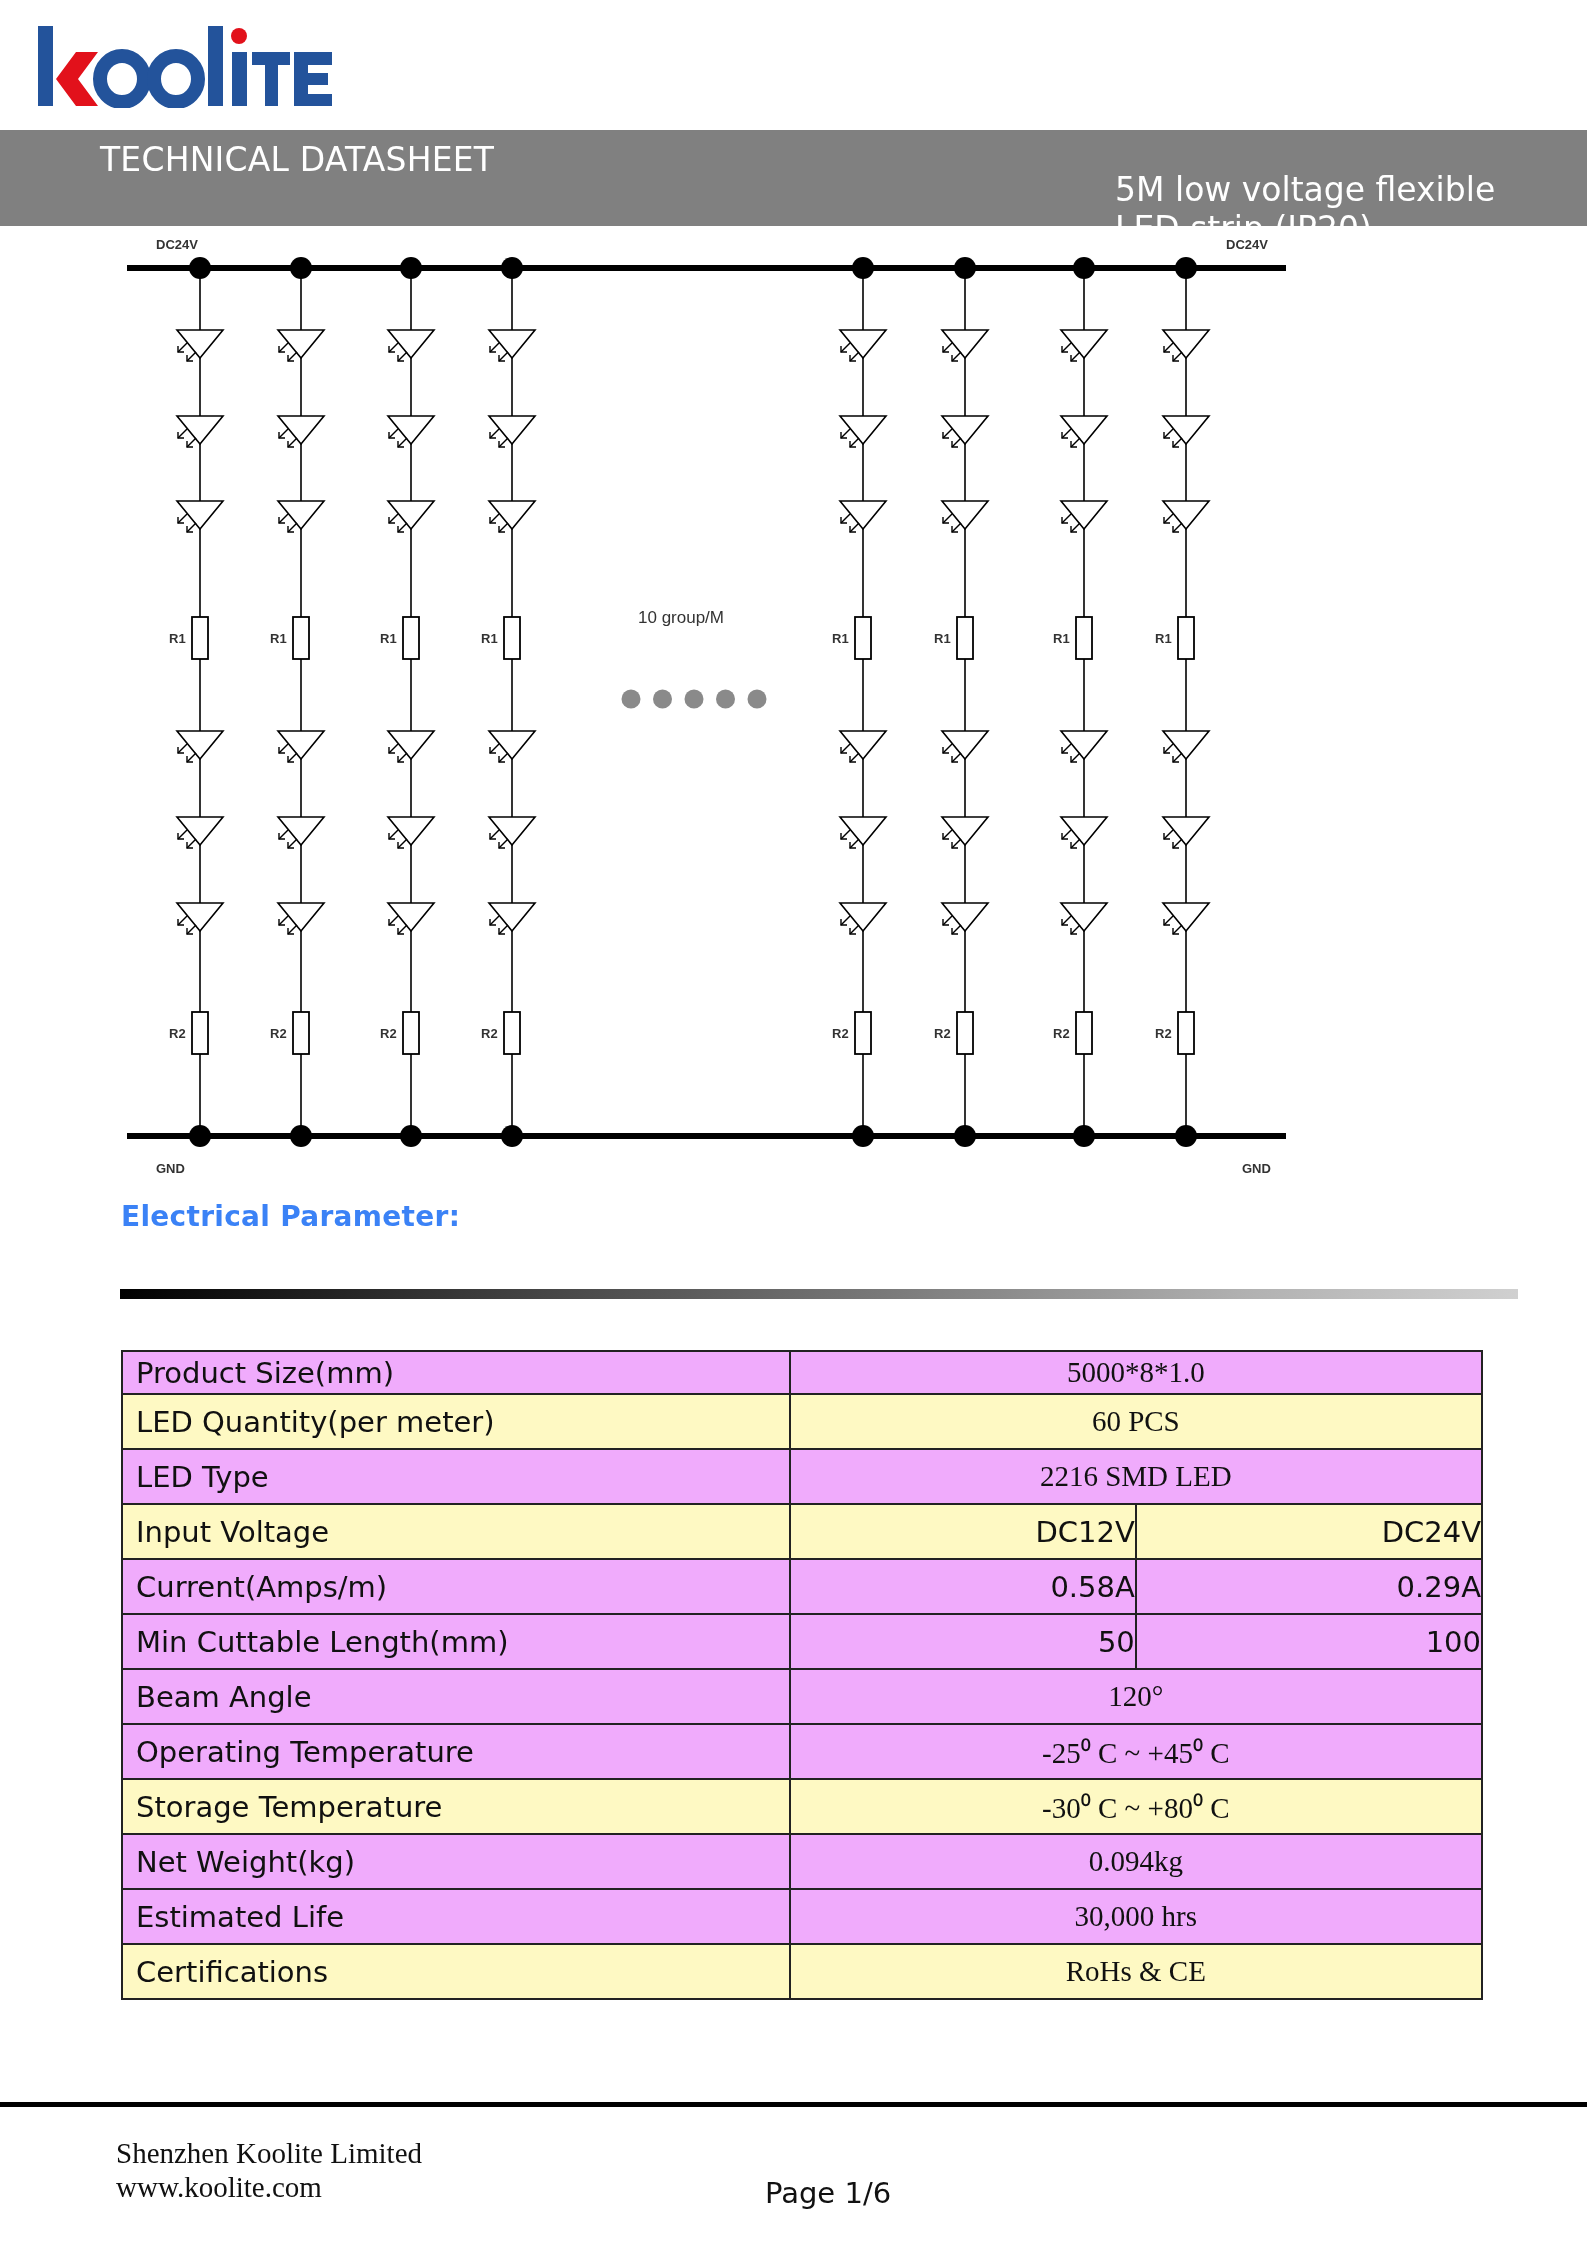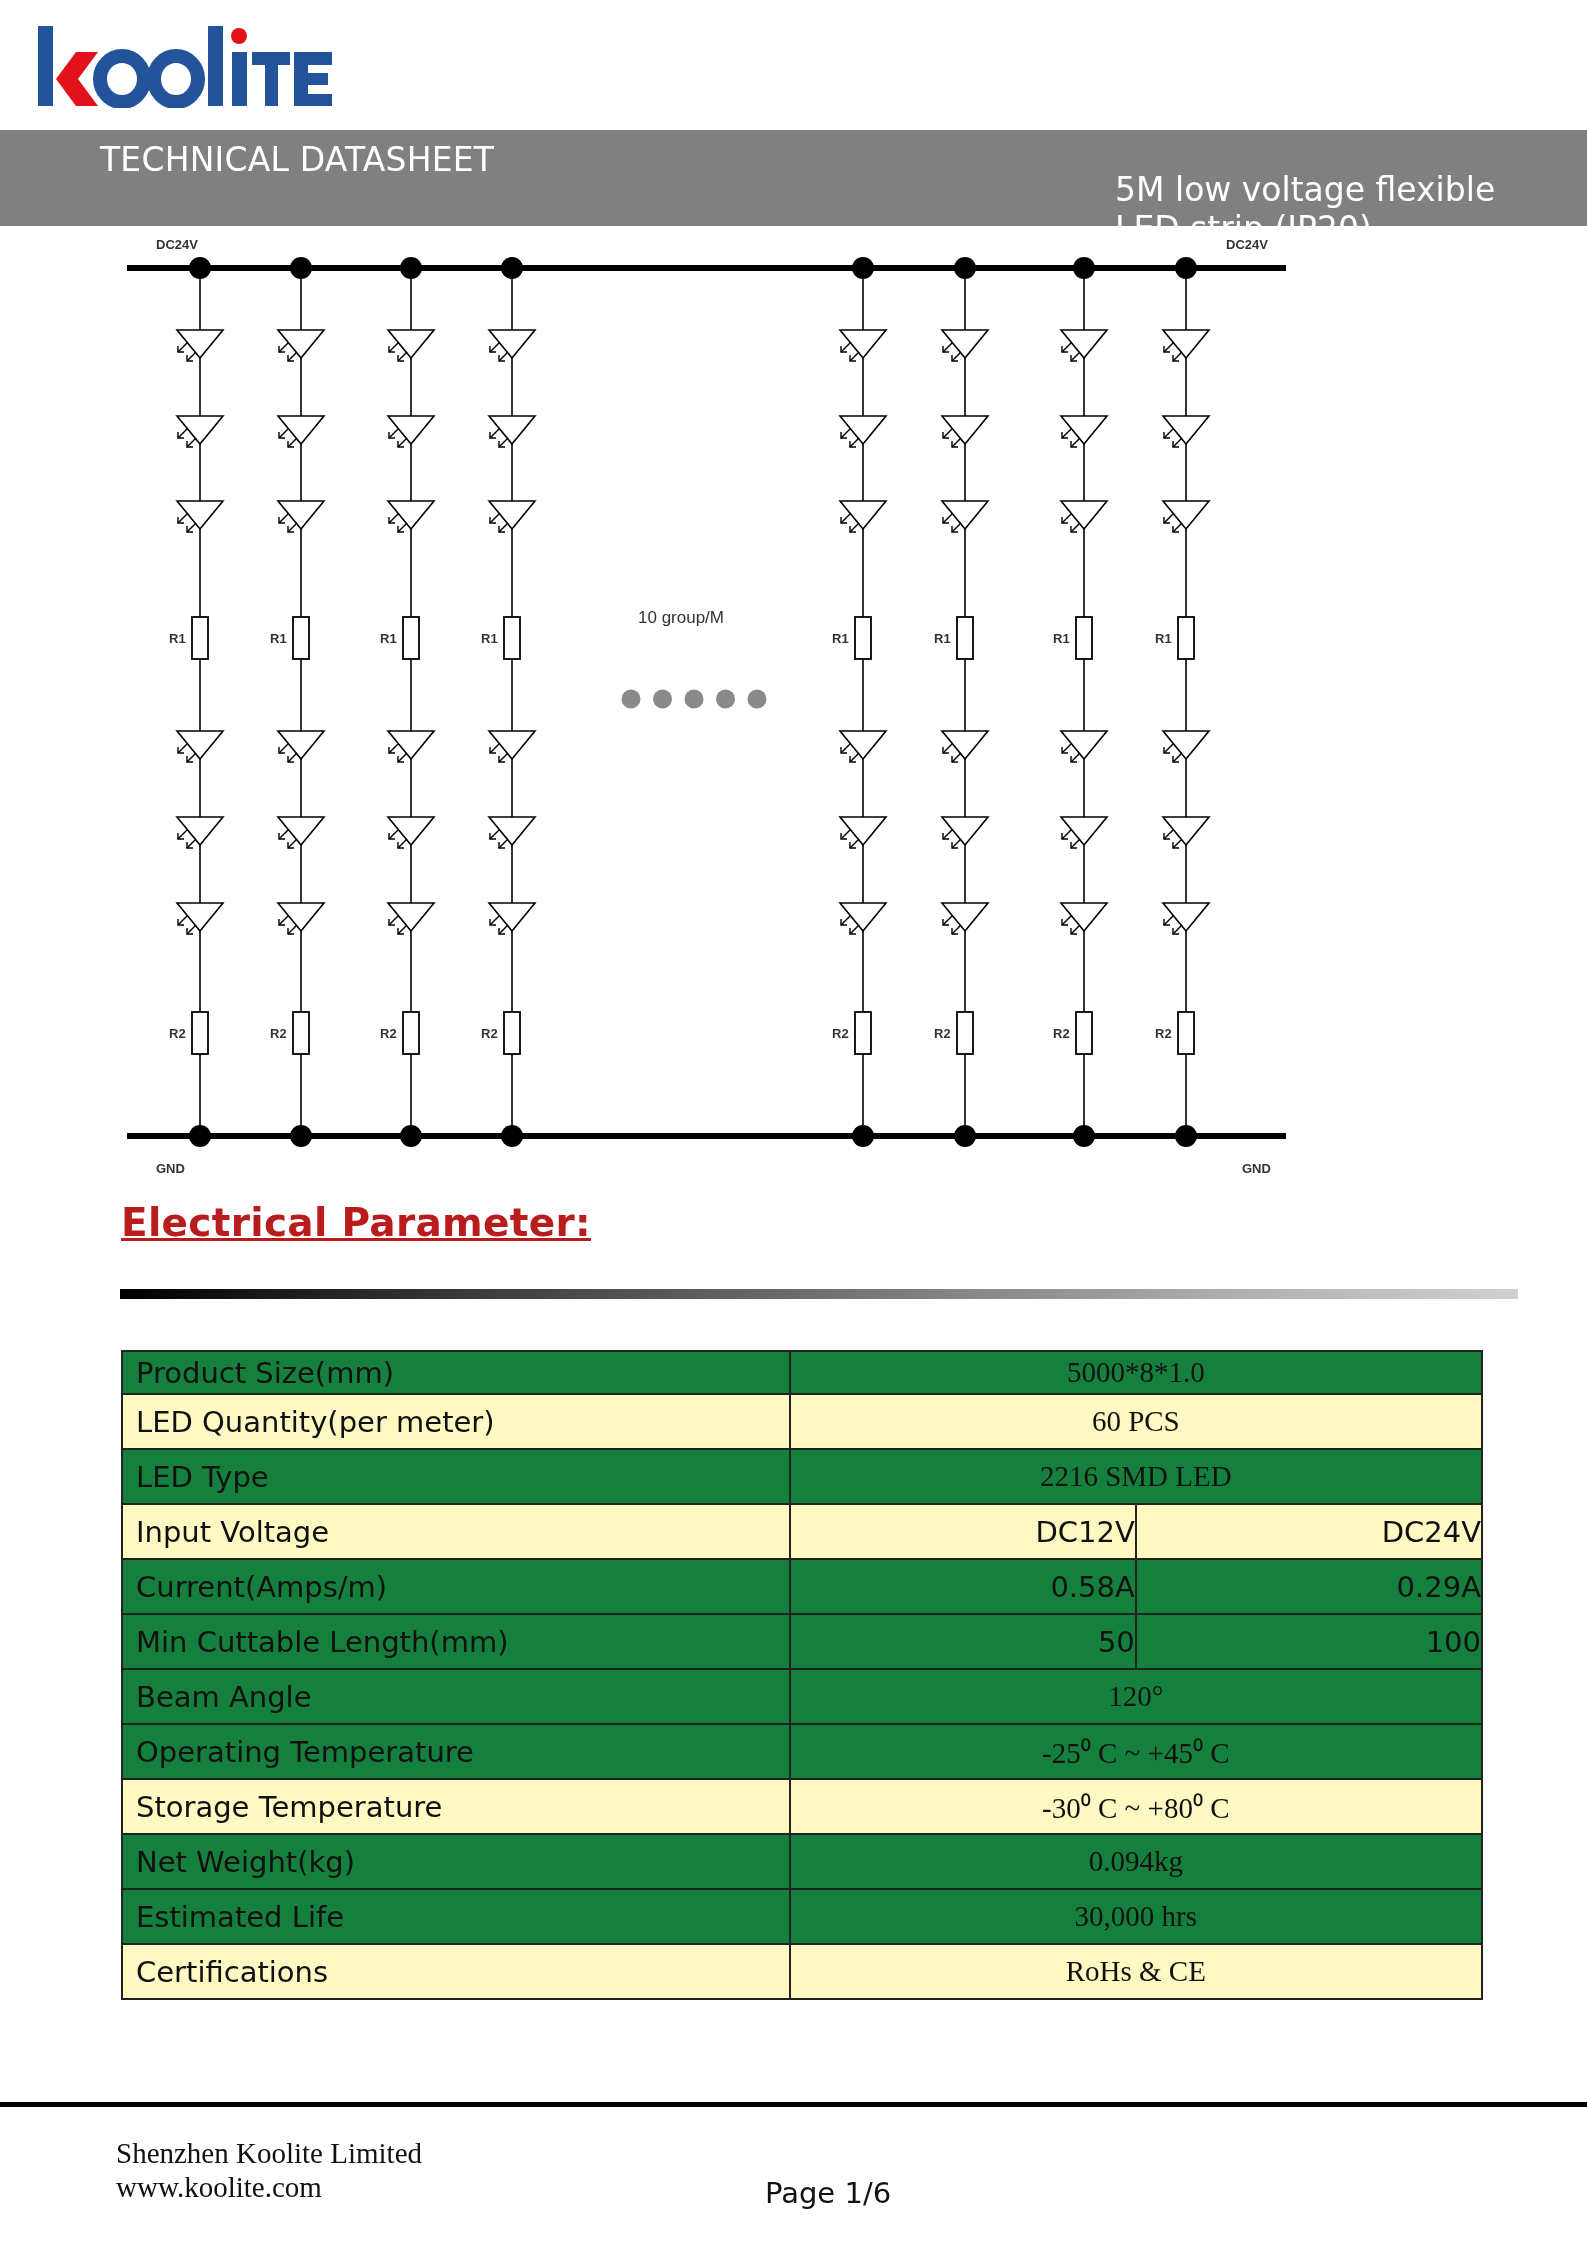--- a/index.html
+++ b/index.html
@@ -10,33 +10,33 @@
 
   .title-band { position: absolute; left: 0; top: 130px; width: 1587px; height: 96px;
                 background: #808080; color: #ffffff; padding-left: 24px; }
   .title-left { position: absolute; left: 100px; top: 10px; font-size: 33px;
                 font-family: "DejaVu Sans", sans-serif; letter-spacing: 0.2px; }
   .title-right { position: absolute; left: 1115px; top: 8px; font-size: 33px; line-height: 39px; margin-top: 32px; }
 
   .diagram { position: absolute; left: 0; top: 226px; width: 1587px; height: 960px; }
   .diagram svg { display: block; }
 
-  .section-heading { position: absolute; left: 121px; top: 1200px; font-size: 39px; font-weight: bold;
-                     color: #b91c1c; font-family: "DejaVu Sans", sans-serif; letter-spacing: 0.3px; text-decoration: underline; }
+  .section-heading { position: absolute; left: 121px; top: 1200px; font-size: 28px; font-weight: bold;
+                     color: #3b82f6; font-family: "DejaVu Sans", sans-serif; letter-spacing: 0.3px; }
 
   .grad-bar { position: absolute; left: 120px; top: 1289px; width: 1398px; height: 10px;
               background: linear-gradient(to right, #000000 0%, #3a3a3a 25%, #7a7a7a 55%, #b0b0b0 80%, #d0d0d0 100%); }
 
   table.params { position: absolute; left: 121px; top: 1350px; width: 1362px; border-collapse: collapse;
                  font-family: "DejaVu Sans", sans-serif; font-size: 29px; }
   table.params td { border: 2px solid #222; height: 53px; padding: 0; }
   table.params td.label { width: 654px; padding-left: 13px; text-align: left; }
   table.params td.val { text-align: center; font-family: Liberation Serif, serif; }
   table.params td.half { width: 345px; text-align: right; margin-left: 48px; }
-  tr.dark td { background: #15803d; }
+  tr.dark td { background: #f0abfc; }
   tr.light td { background: #fef9c3; }
   tr.first td { height: 41px; }
 
   .footer-rule { position: absolute; left: 0; top: 2102px; width: 1587px; height: 5px; background: #000; }
   .footer-company { position: absolute; left: 116px; top: 2136px; font-size: 29px; line-height: 34px; font-family: Liberation Serif, serif; }
   .footer-page { position: absolute; left: 765px; top: 2176px; font-size: 29px; }
 </style>
 </head>
 <body>
 

